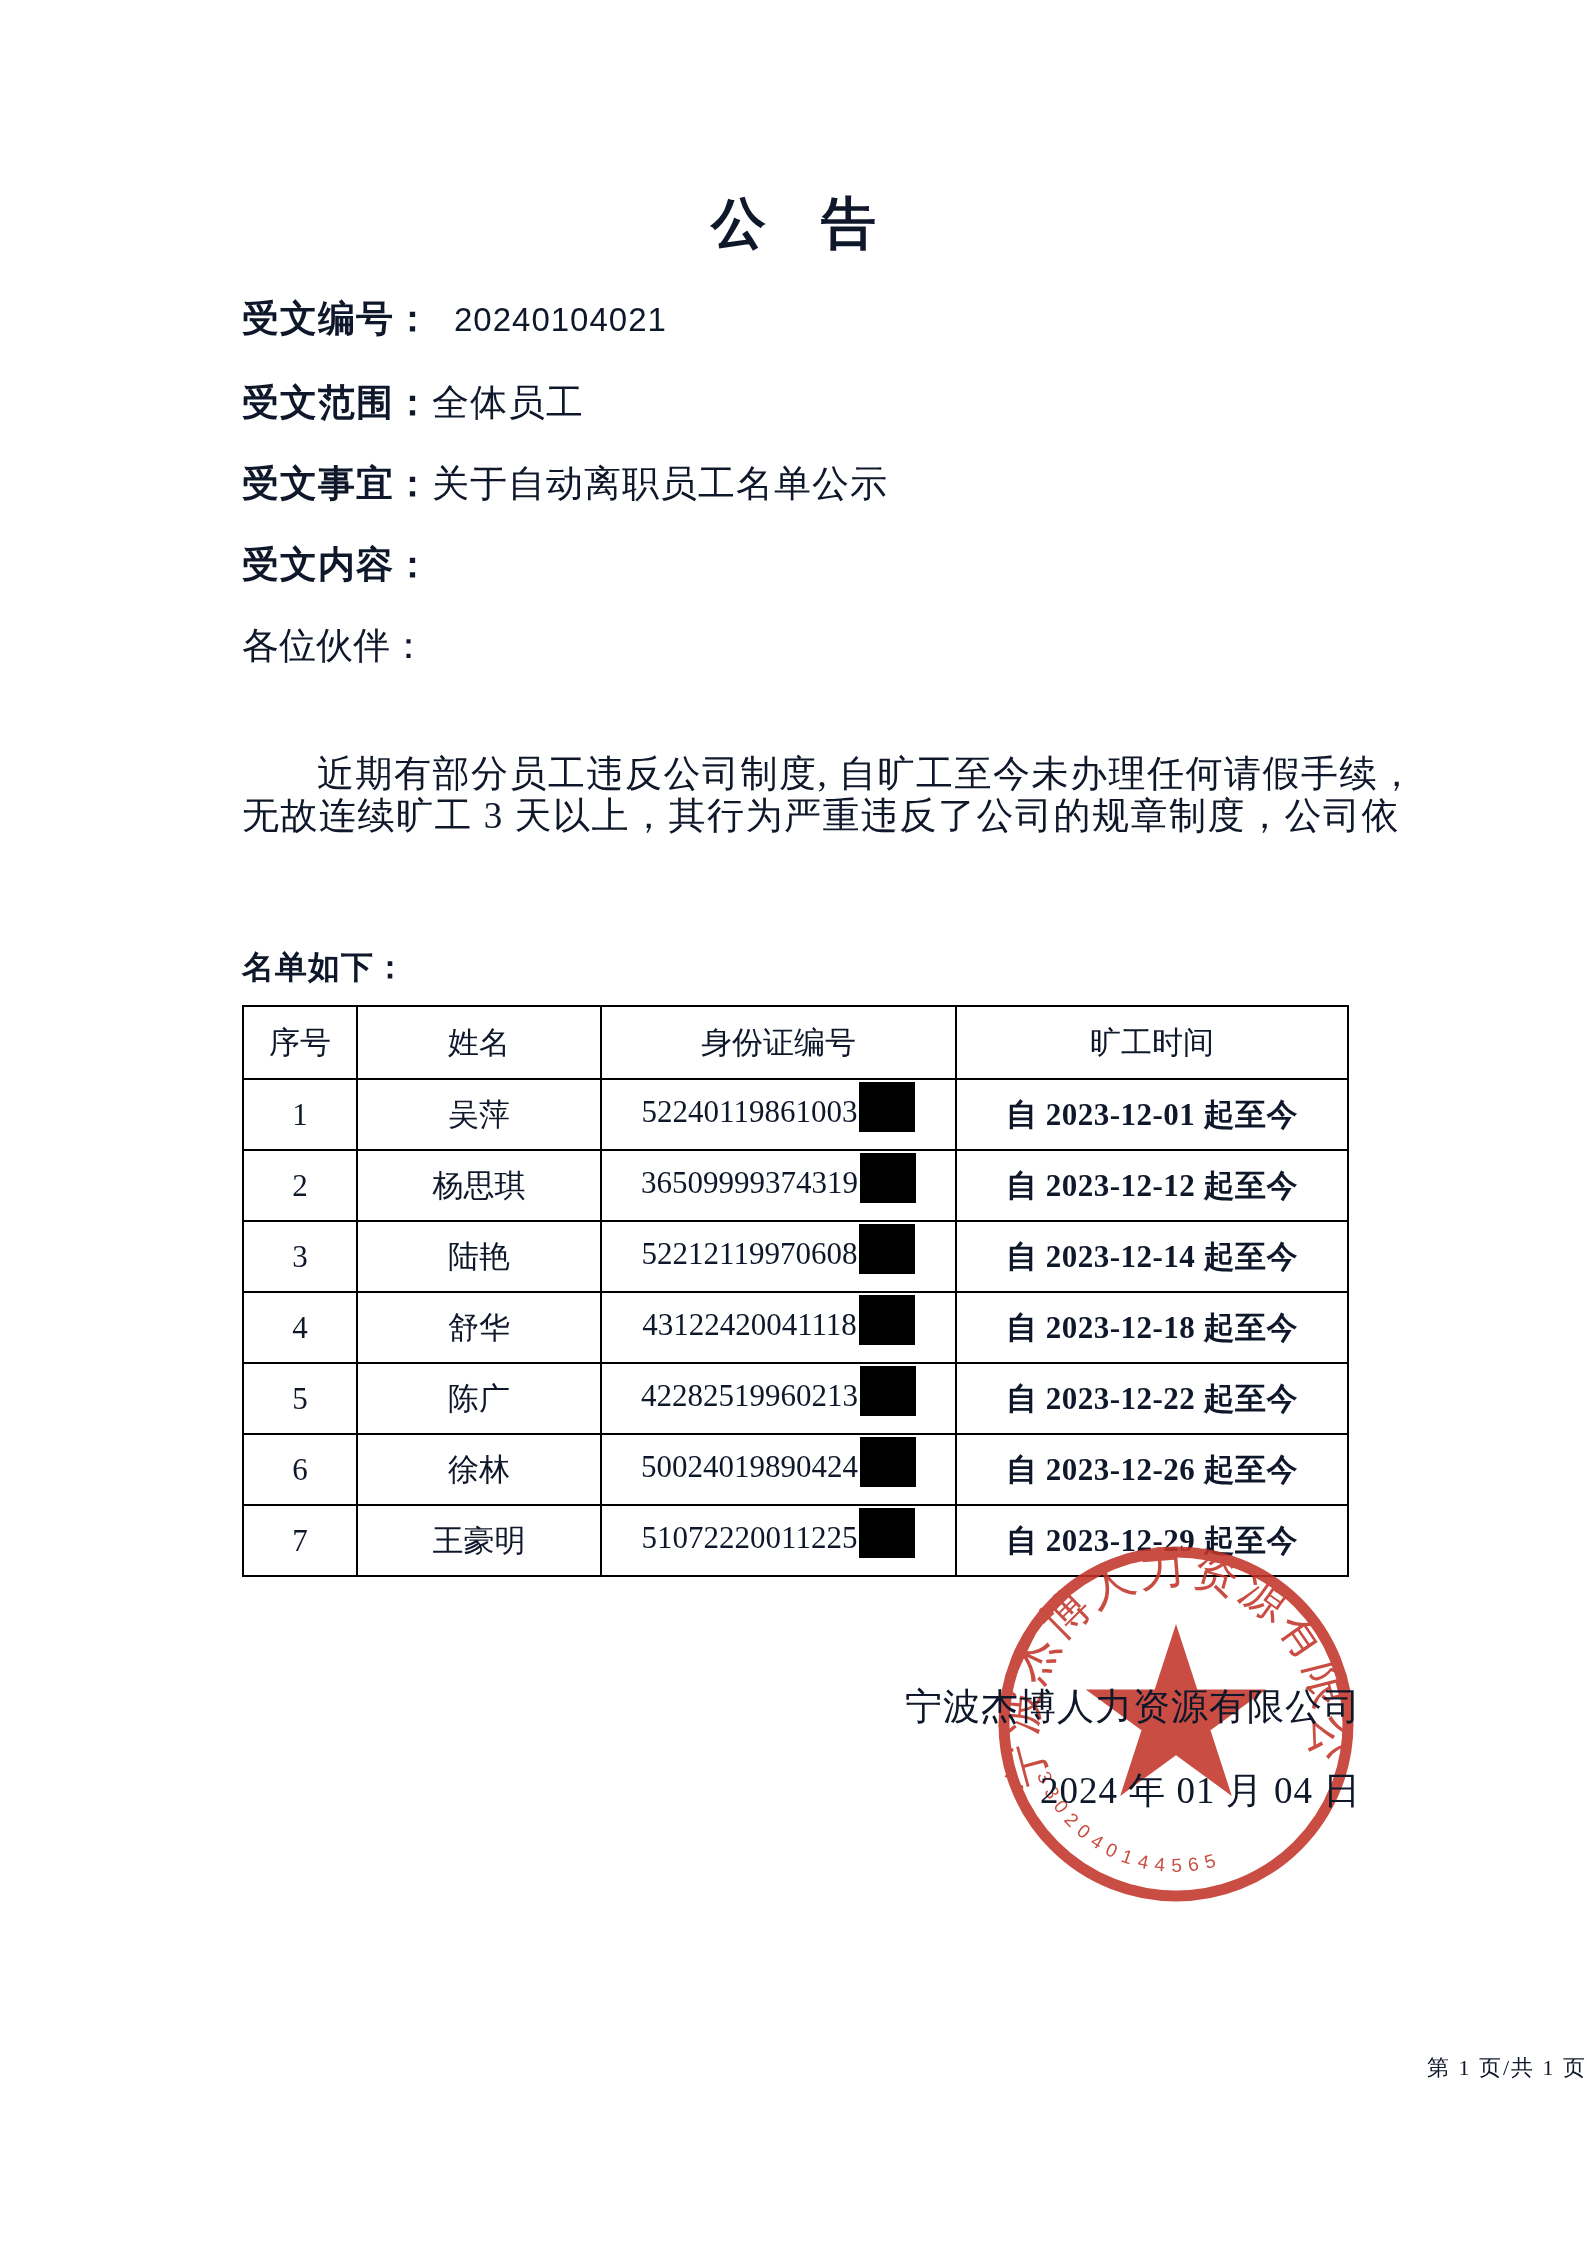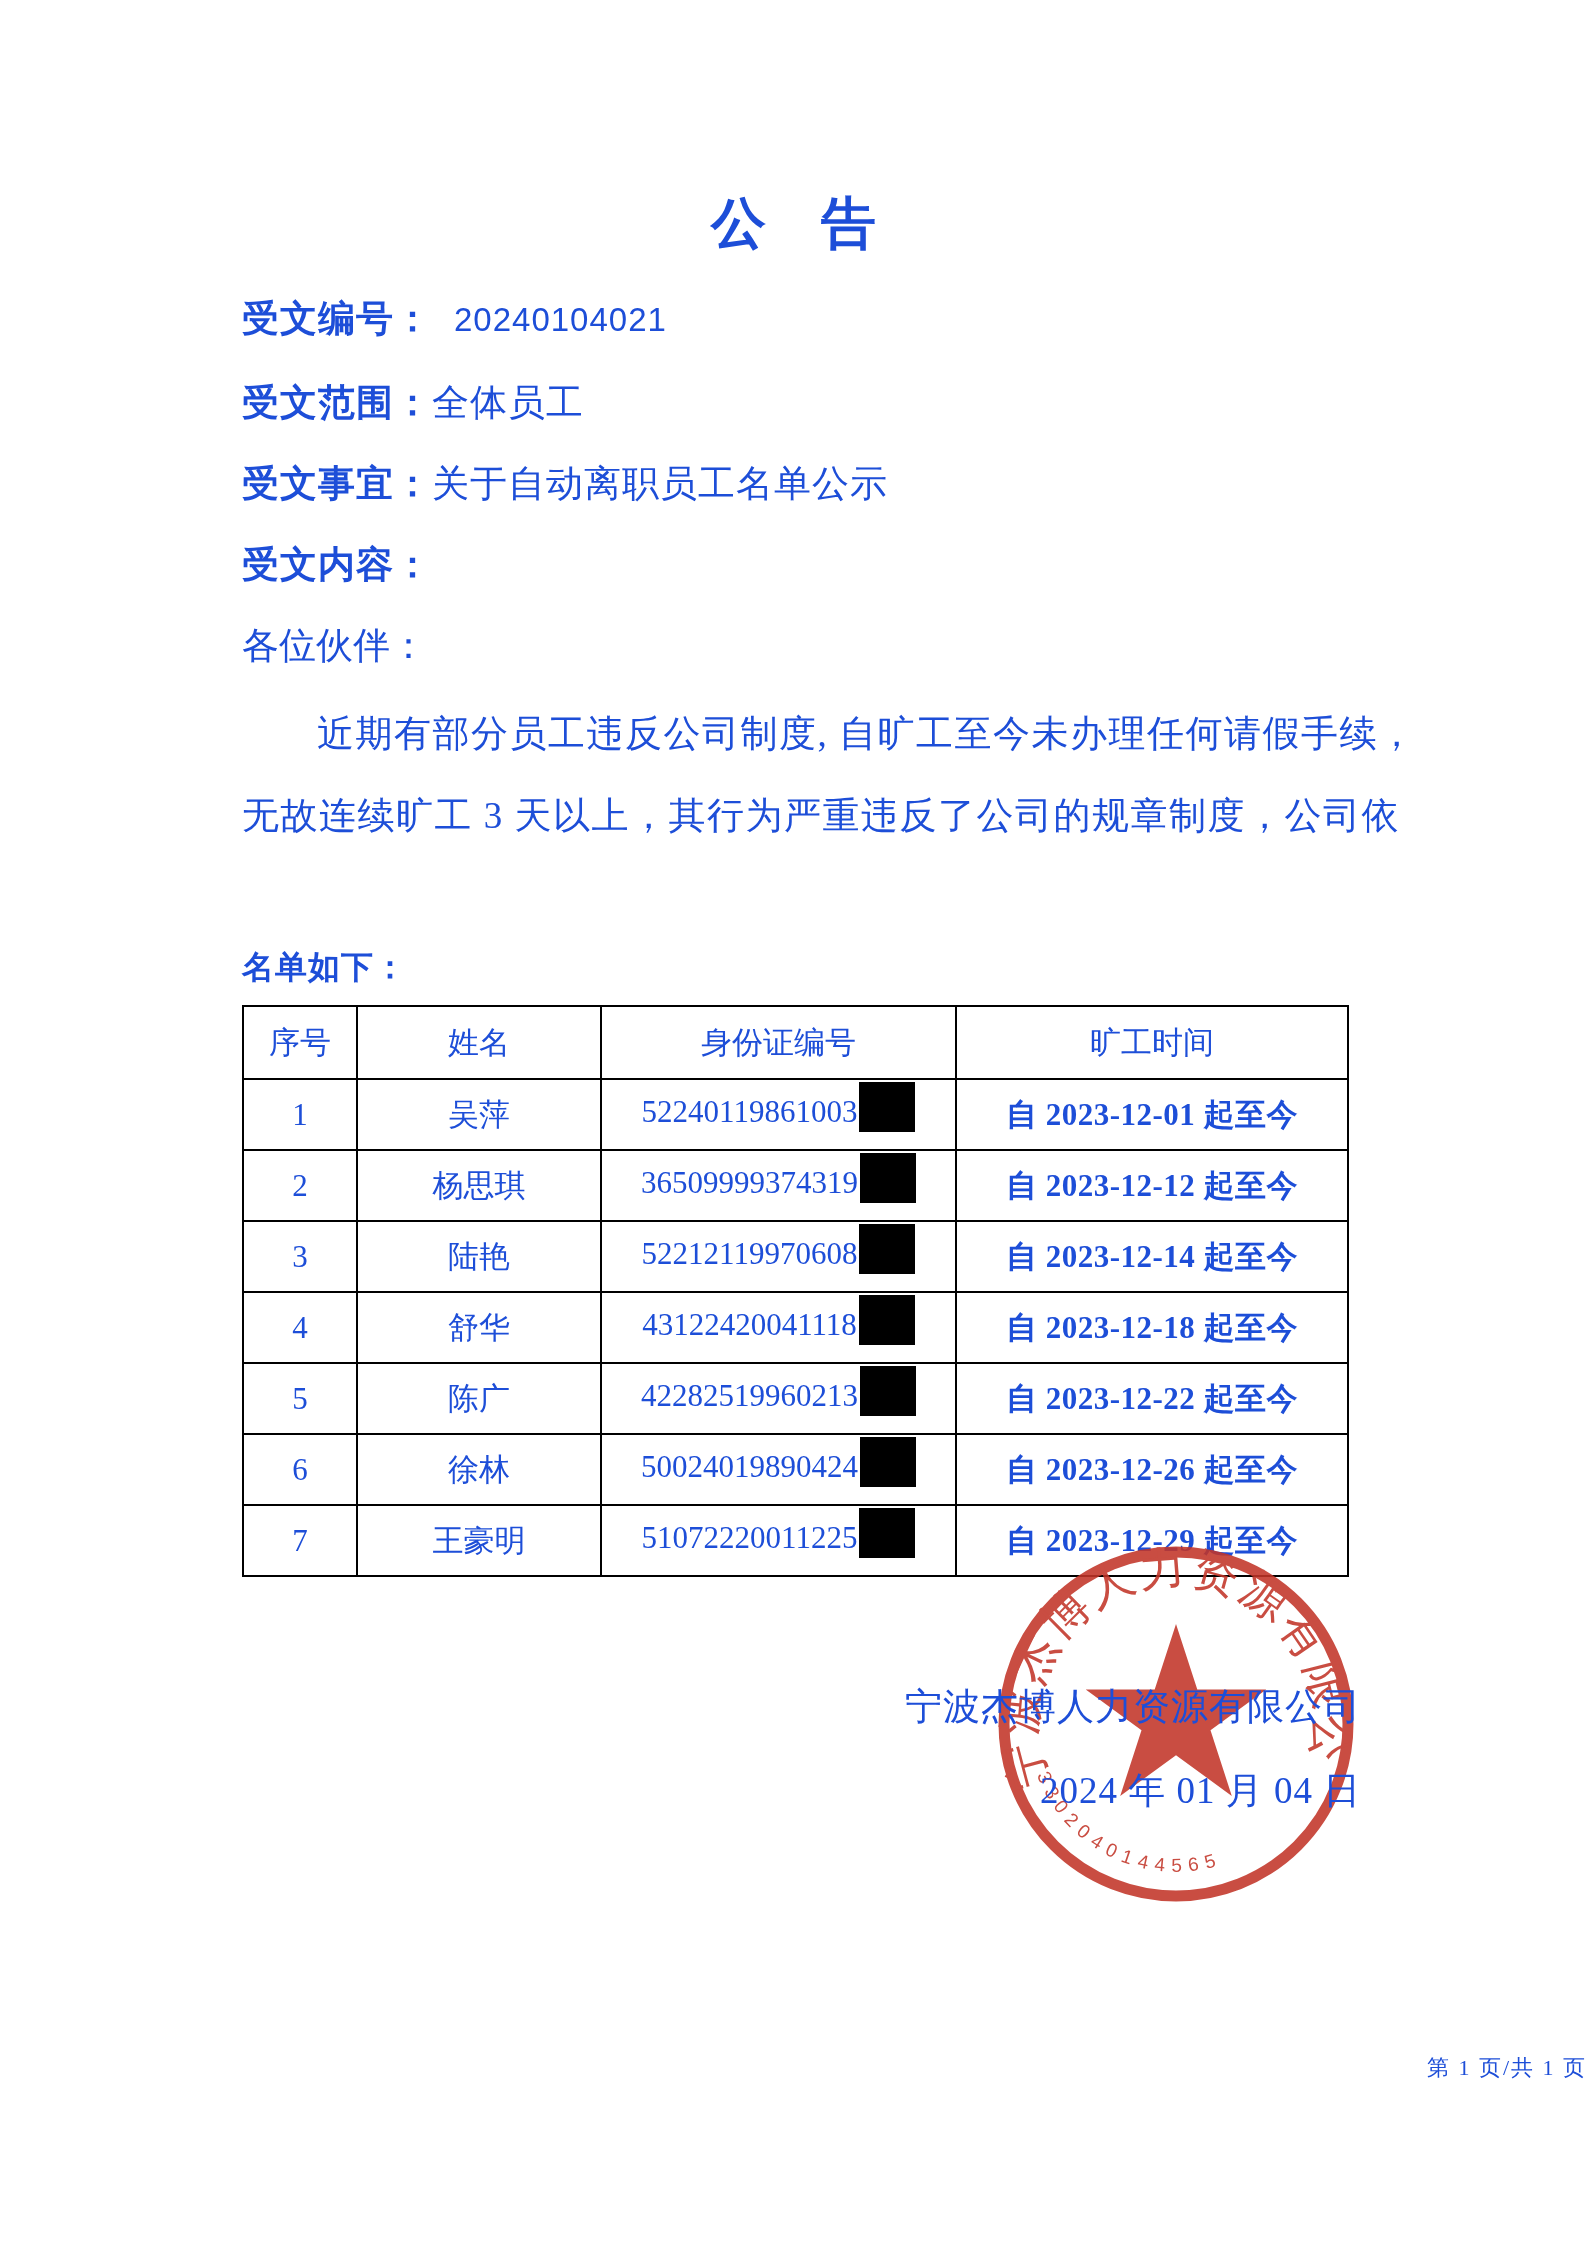--- a/index.html
+++ b/index.html
@@ -1,21 +1,21 @@
 <!DOCTYPE html>
 <html><head>
 <meta charset="utf-8">
 <style>
   html,body{margin:0;padding:0;background:#ffffff;}
   #page{
     position:relative;
     width:1587px;height:2245px;
     background:#ffffff;
     font-family:"Liberation Serif","DejaVu Serif",serif;
-    color:#1d4ed8;
+    color:#0f172a;
     overflow:hidden;
   }
   .abs{position:absolute;}
   .doc-title{
     left:0;top:192px;width:1587px;
     text-align:center;
     font-size:55px;font-weight:700;
     line-height:64px;
   }
   .field-line{left:242px;height:46px;line-height:46px;white-space:nowrap;}
@@ -24,21 +24,21 @@
   .value-docnum{
     font-family:"Liberation Sans","DejaVu Sans",sans-serif;
     font-size:33px;margin-left:22px;letter-spacing:1px;
   }
   .salutation{left:242px;top:624px;font-size:37px;line-height:44px;}
   .body-line{
     left:242px;width:1130px;
     font-size:37px;line-height:46px;
     letter-spacing:1.5px;white-space:nowrap;
   }
-  .indent{padding-left:75px;}
+  .indent{padding-left:75px;margin-top:40px;}
   .list-intro{left:242px;top:946px;font-size:32px;font-weight:700;letter-spacing:1px;}
   table.roster{
     position:absolute;left:242px;top:1005px;
     width:1105px;border-collapse:collapse;table-layout:fixed;
     font-size:31px;
   }
   table.roster th,table.roster td{
     border:2px solid #000;
     text-align:center;vertical-align:middle;
     padding:0;overflow:visible;

